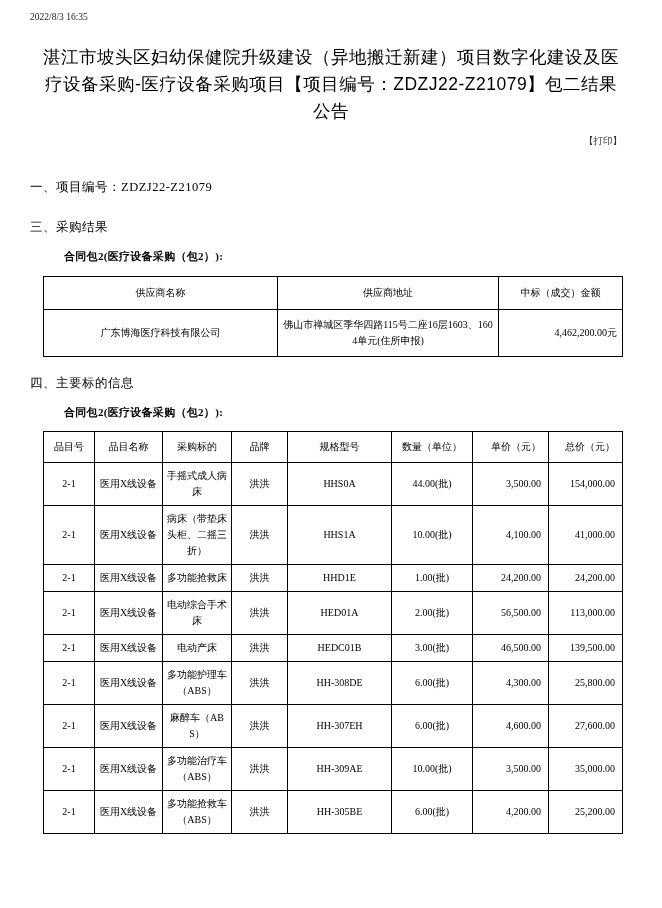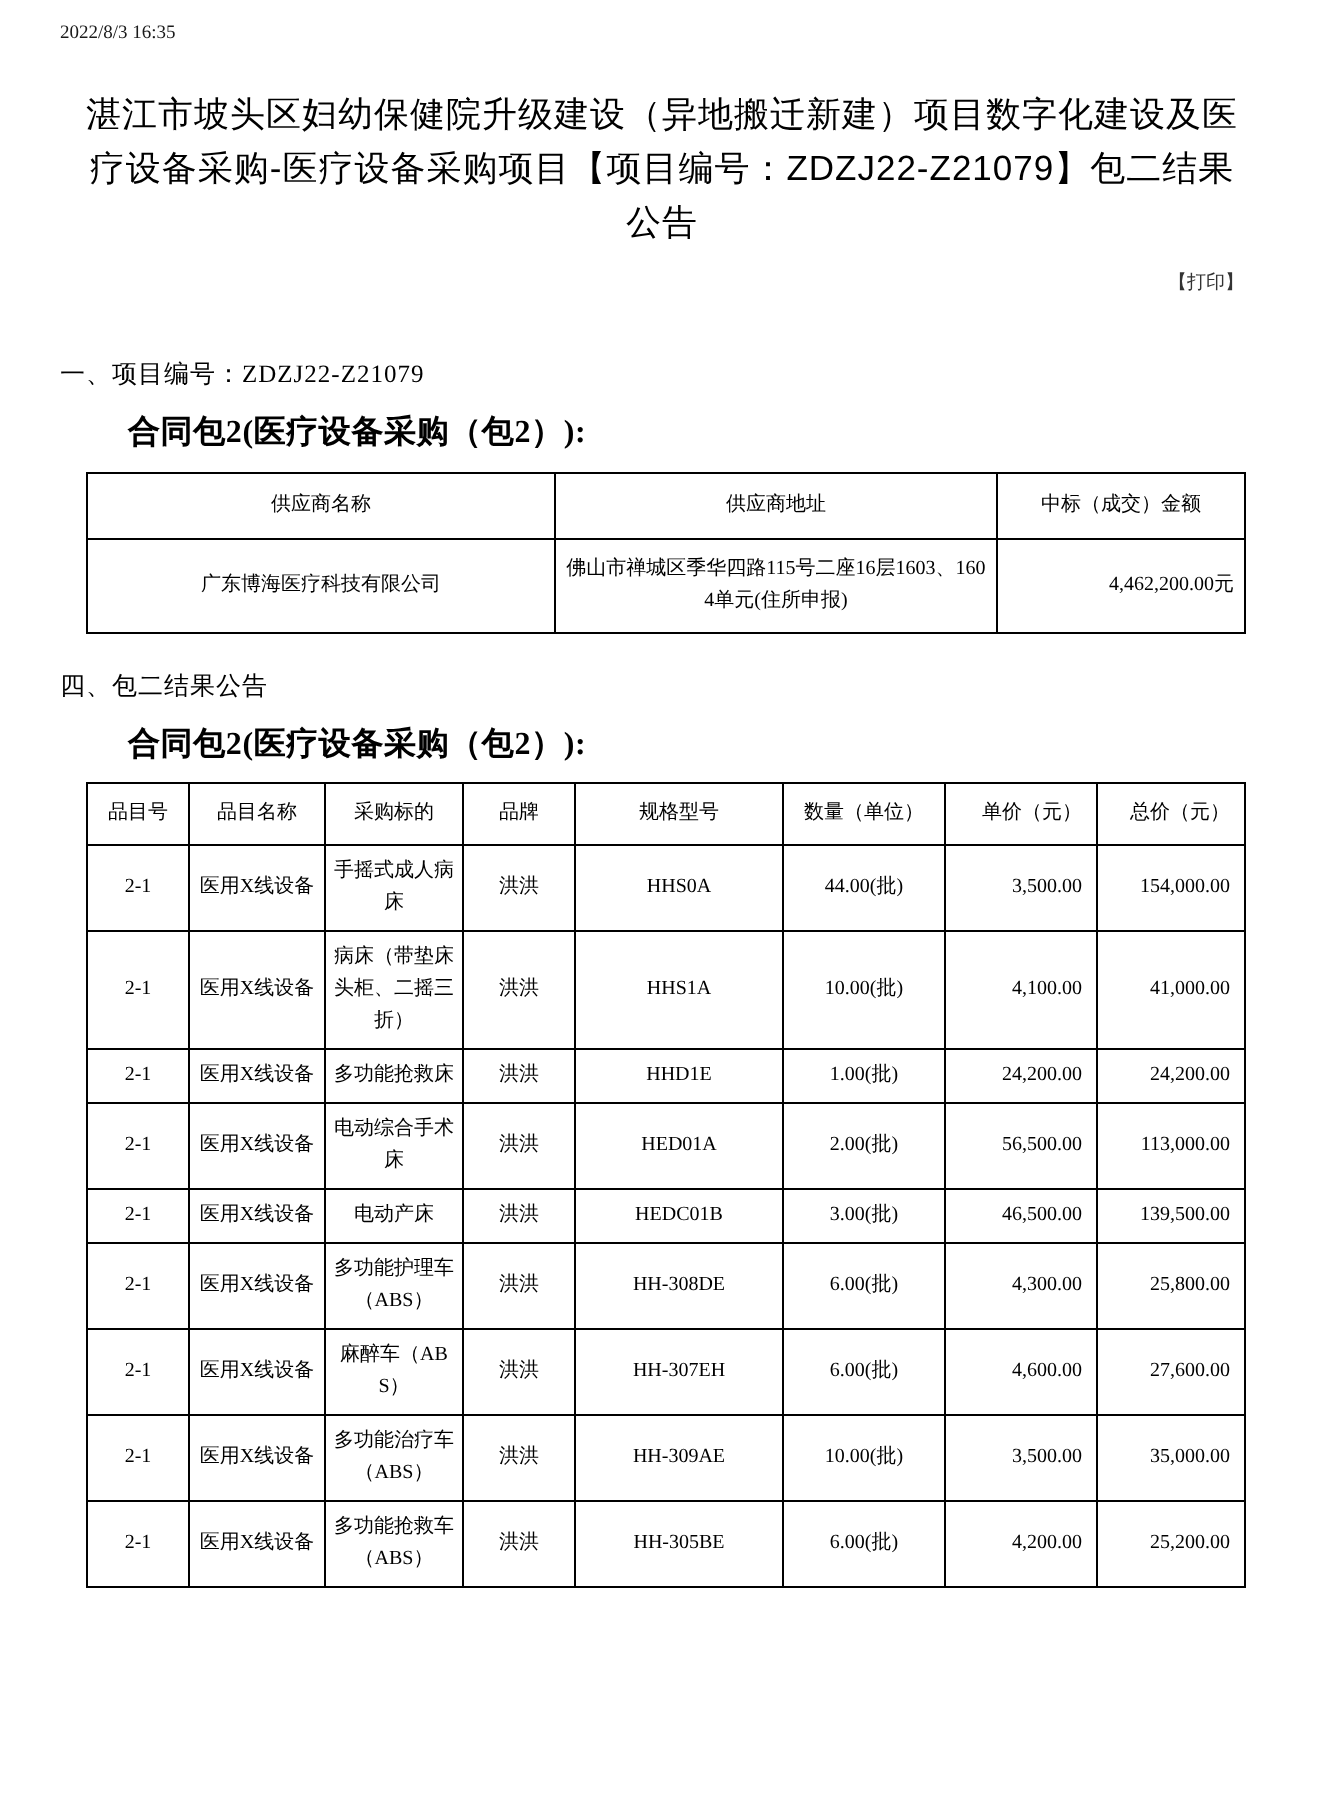--- a/index.html
+++ b/index.html
@@ -50,21 +50,21 @@
 
   
   .section {
     font-size: 12.5px;
     line-height: 27px;
     letter-spacing: 0.5px;
     margin-top: 13px;
   }
   .section.first { margin-top: 26px; font-family: Liberation Serif, serif; }
   .sub-line {
-    font-size: 16px;
+    font-size: 11px;
     font-weight: bold;
     line-height: 19px;
     padding-left: 34px;
     letter-spacing: 0.3px;
   }
   .sub-line.contract { margin-top: 6px; }
 
   
   table {
     border-collapse: collapse;
@@ -110,20 +110,21 @@
 
     <h1 class="doc-title">湛江市坡头区妇幼保健院升级建设（异地搬迁新建）项目数字化建设及医疗设备采购-医疗设备采购项目【项目编号：ZDZJ22-Z21079】包二结果公告</h1>
 
     <div class="print-row">
       <a class="print-link">【打印】</a>
     </div>
 
     <p class="section first">一、项目编号：ZDZJ22-Z21079</p>
 
 
+    <p class="section">三、采购结果</p>
 
     <p class="sub-line contract">合同包2(医疗设备采购（包2）):</p>
 
     <table class="supplier-table">
       <colgroup>
         <col style="width:234px">
           <col style="width:221px">
           <col style="width:124px">
       </colgroup>
       <thead>
@@ -135,21 +136,21 @@
       </thead>
       <tbody>
           <tr>
             <td>广东博海医疗科技有限公司</td>
             <td>佛山市禅城区季华四路115号二座16层1603、1604单元(住所申报)</td>
             <td>4,462,200.00元</td>
           </tr>
         </tbody>
     </table>
 
-    <p class="section">四、包二结果公告</p>
+    <p class="section">四、主要标的信息</p>
 
     <p class="sub-line contract">合同包2(医疗设备采购（包2）):</p>
 
     <table class="items-table">
       <colgroup>
         <col style="width:51px">
           <col style="width:68px">
           <col style="width:69px">
           <col style="width:56px">
         <col style="width:104px">

